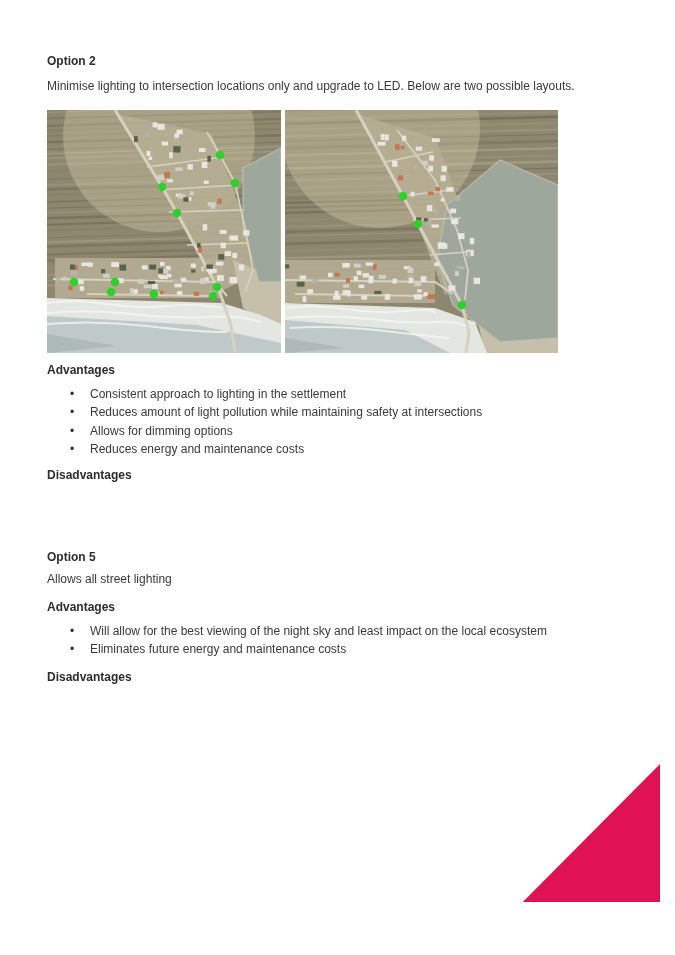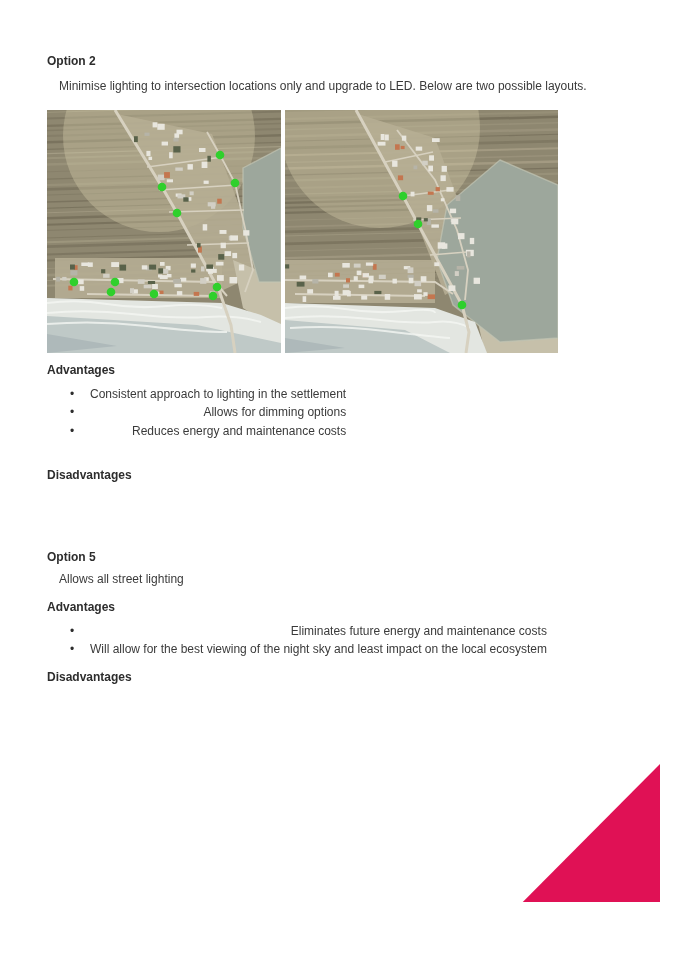--- a/index.html
+++ b/index.html
@@ -1,24 +1,24 @@
 <!DOCTYPE html>
 <html><head>
 <meta charset="utf-8">
 <style>
   html,body{margin:0;padding:0;background:#fff;}
   .page{position:relative;width:675px;height:902px;background:#ffffff;overflow:hidden;
         font-family:"Liberation Sans",sans-serif;}
   .h{position:absolute;left:47px;font-size:12px;font-weight:bold;color:#2d2d2d;white-space:nowrap;}
-  .p{position:absolute;left:47px;font-size:12px;color:#3a3a3a;white-space:nowrap;margin-left:12px;}
+  .p{position:absolute;left:47px;font-size:12px;color:#3a3a3a;white-space:nowrap;}
   .imagerow{position:absolute;left:47px;top:110px;display:flex;gap:4px;}
   .imagerow svg{display:block;}
   ul.blist{position:absolute;left:47px;margin:0;padding:0;list-style:none;
            font-size:12px;color:#3a3a3a;}
-  ul.blist li{position:relative;padding-left:43px;line-height:18.4px;white-space:nowrap;text-align:right;}
+  ul.blist li{position:relative;padding-left:43px;line-height:18.4px;white-space:nowrap;}
   ul.blist li::before{content:"\2022";position:absolute;left:23px;color:#2d2d2d;}
   .corner{position:absolute;left:482px;top:764px;width:178px;height:179px;}
   .logo-text{position:absolute;top:924px;left:528px;width:86px;text-align:left;color:#ffffff;
              font-family:"Liberation Serif",serif;font-style:italic;}
   .logo-line1{font-size:13.5px;font-weight:bold;line-height:12px;letter-spacing:.2px;}
   .logo-line2{font-size:12px;line-height:12px;letter-spacing:.4px;}
   .logo-mark{position:absolute;left:617px;top:902px;width:26px;height:26px;}
 </style>
 </head>
 <body>
@@ -349,33 +349,34 @@
           <circle cx="118" cy="86" r="4.3" fill="#2fd02c"></circle>
           <circle cx="133" cy="114" r="4.3" fill="#2fd02c"></circle>
           <circle cx="177" cy="195" r="4.3" fill="#2fd02c"></circle>
         </g>
       </svg>
   </div>
 
   <div class="h" style="top:363px">Advantages</div>
   <ul class="blist" style="top:385px">
       <li>Consistent approach to lighting in the settlement</li>
+      <li>Reduces amount of light pollution while maintaining safety at intersections</li>
       <li>Allows for dimming options</li>
       <li>Reduces energy and maintenance costs</li>
     </ul>
 
   <div class="h" style="top:468px">Disadvantages</div>
 
   <div class="h" style="top:550px">Option 5</div>
   <div class="p" style="top:572px">Allows all street lighting</div>
 
   <div class="h" style="top:600px">Advantages</div>
   <ul class="blist" style="top:622px">
+      <li>Will allow for the best viewing of the night sky and least impact on the local ecosystem</li>
       <li>Eliminates future energy and maintenance costs</li>
-      <li>Will allow for the best viewing of the night sky and least impact on the local ecosystem</li>
     </ul>
 
   <div class="h" style="top:670px">Disadvantages</div>
 
   <svg class="corner" viewBox="0 0 178 179">
     <polygon id="corner-poly" points="178,0 0,179 178,179" fill="#e01155"></polygon>
   </svg>
 
   <div class="logo-text">
     <div class="logo-line1">Christchurch</div>

